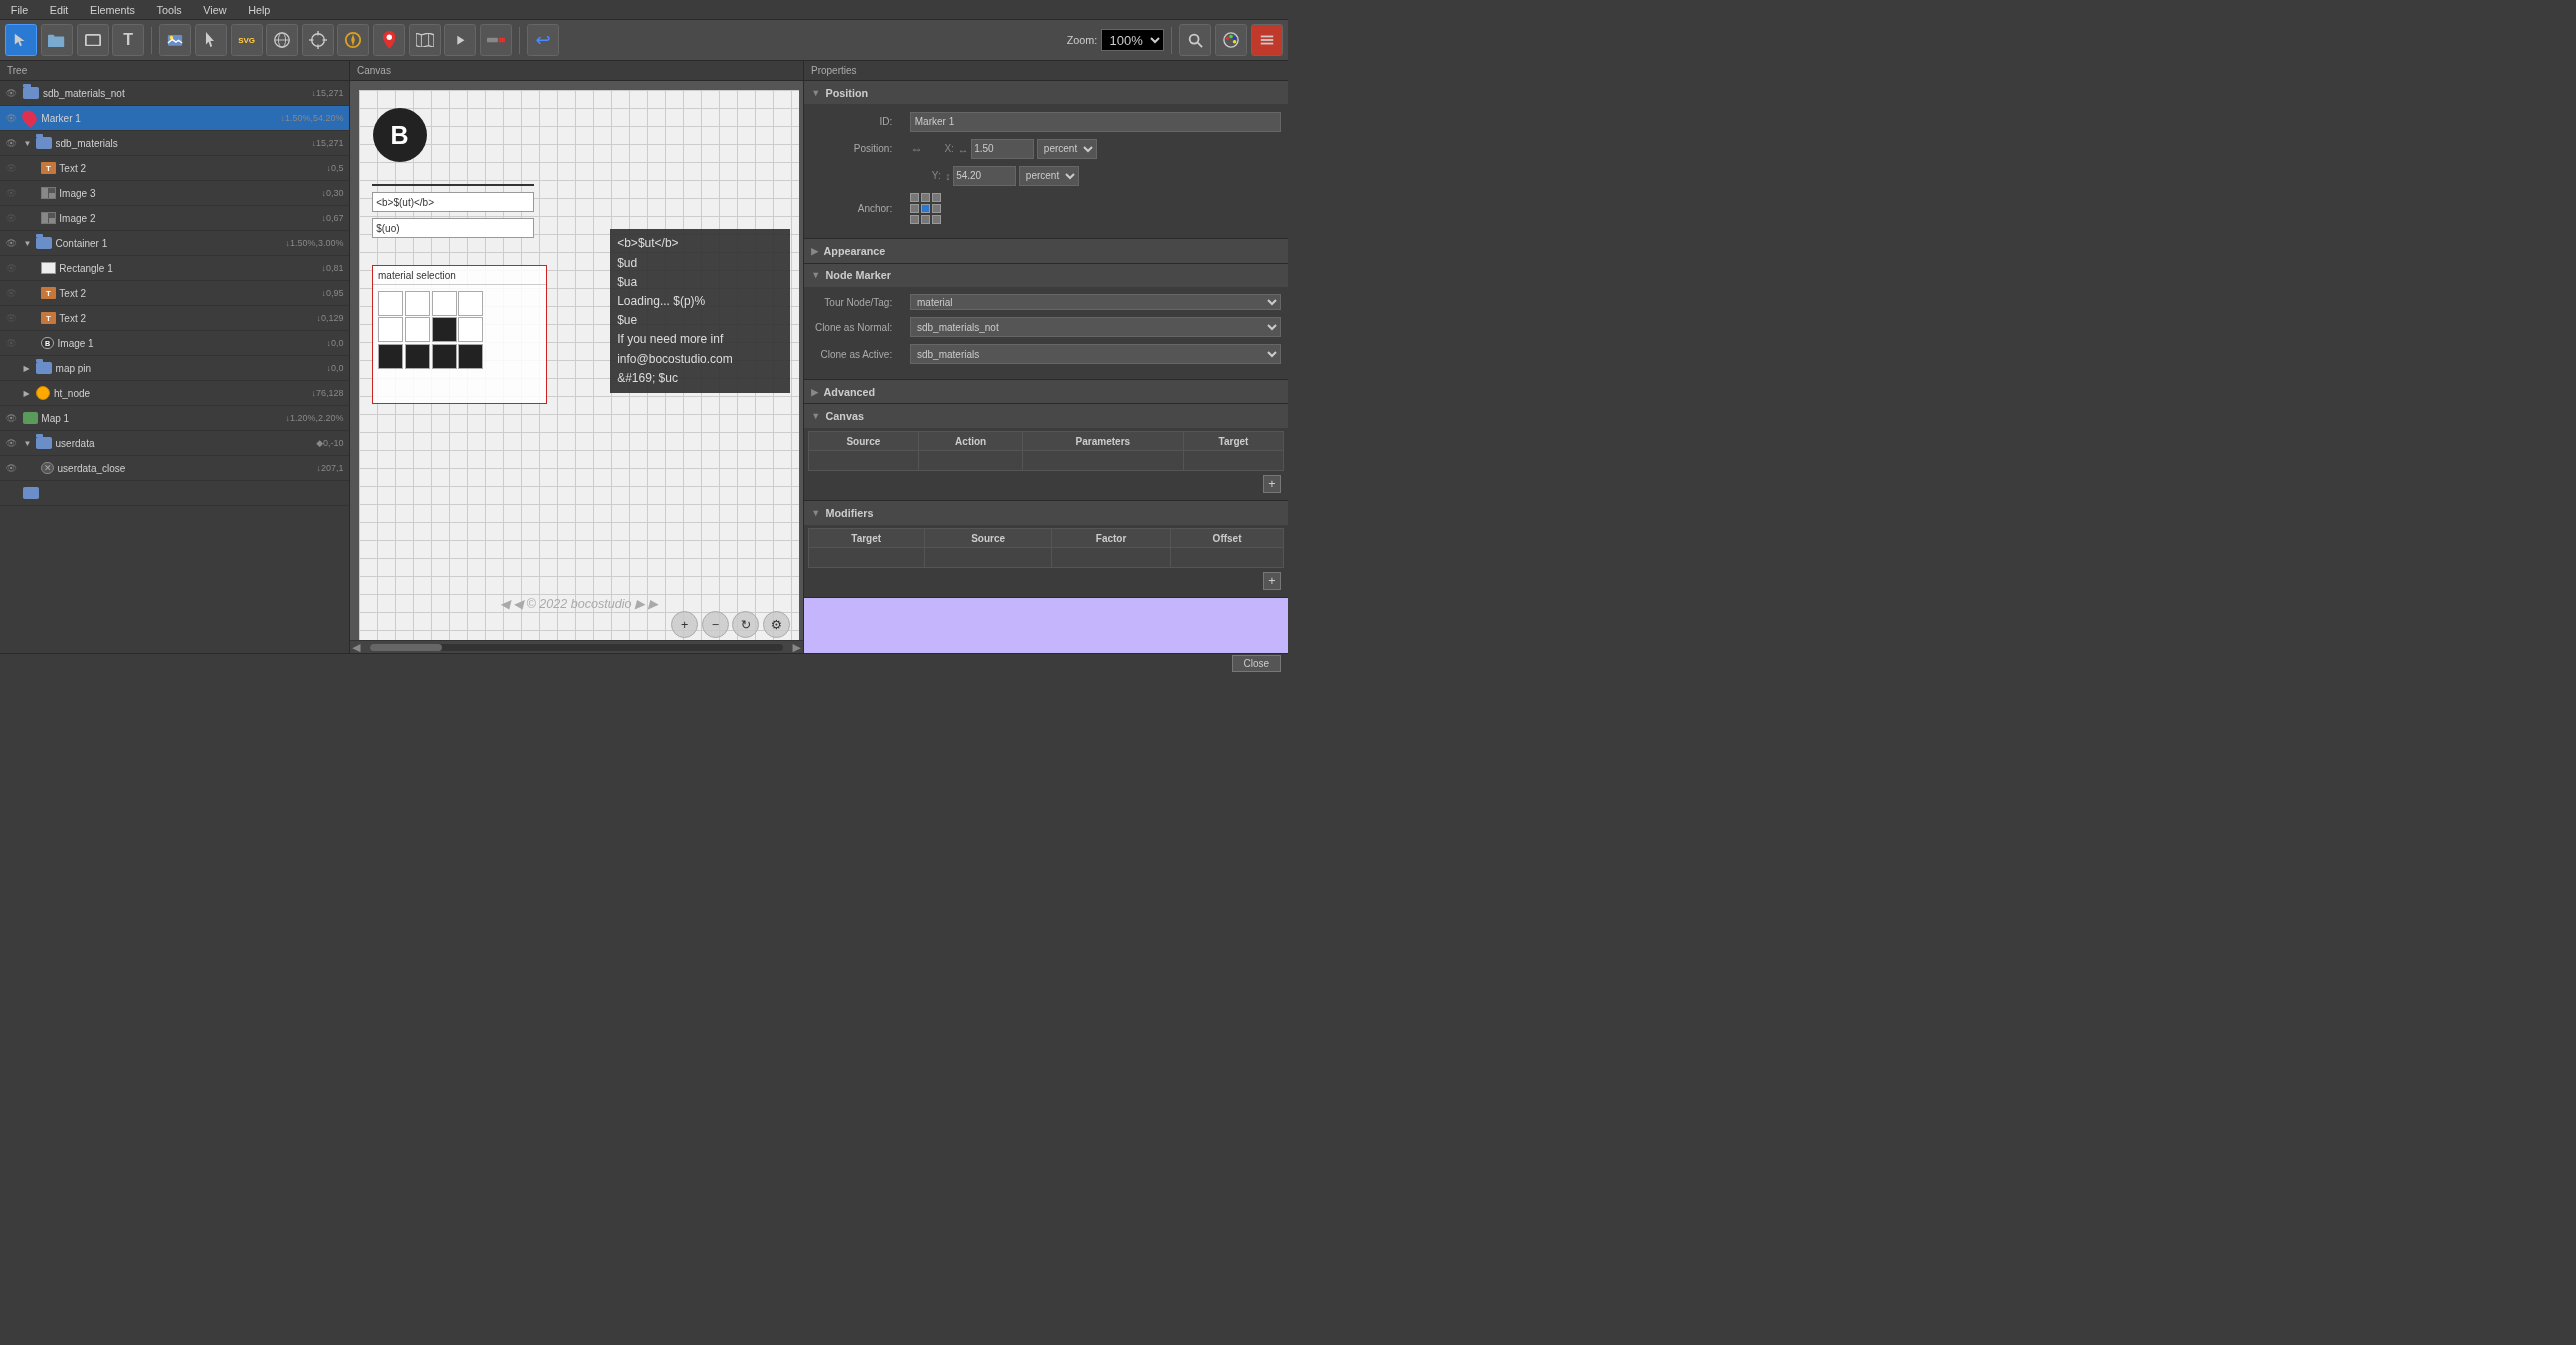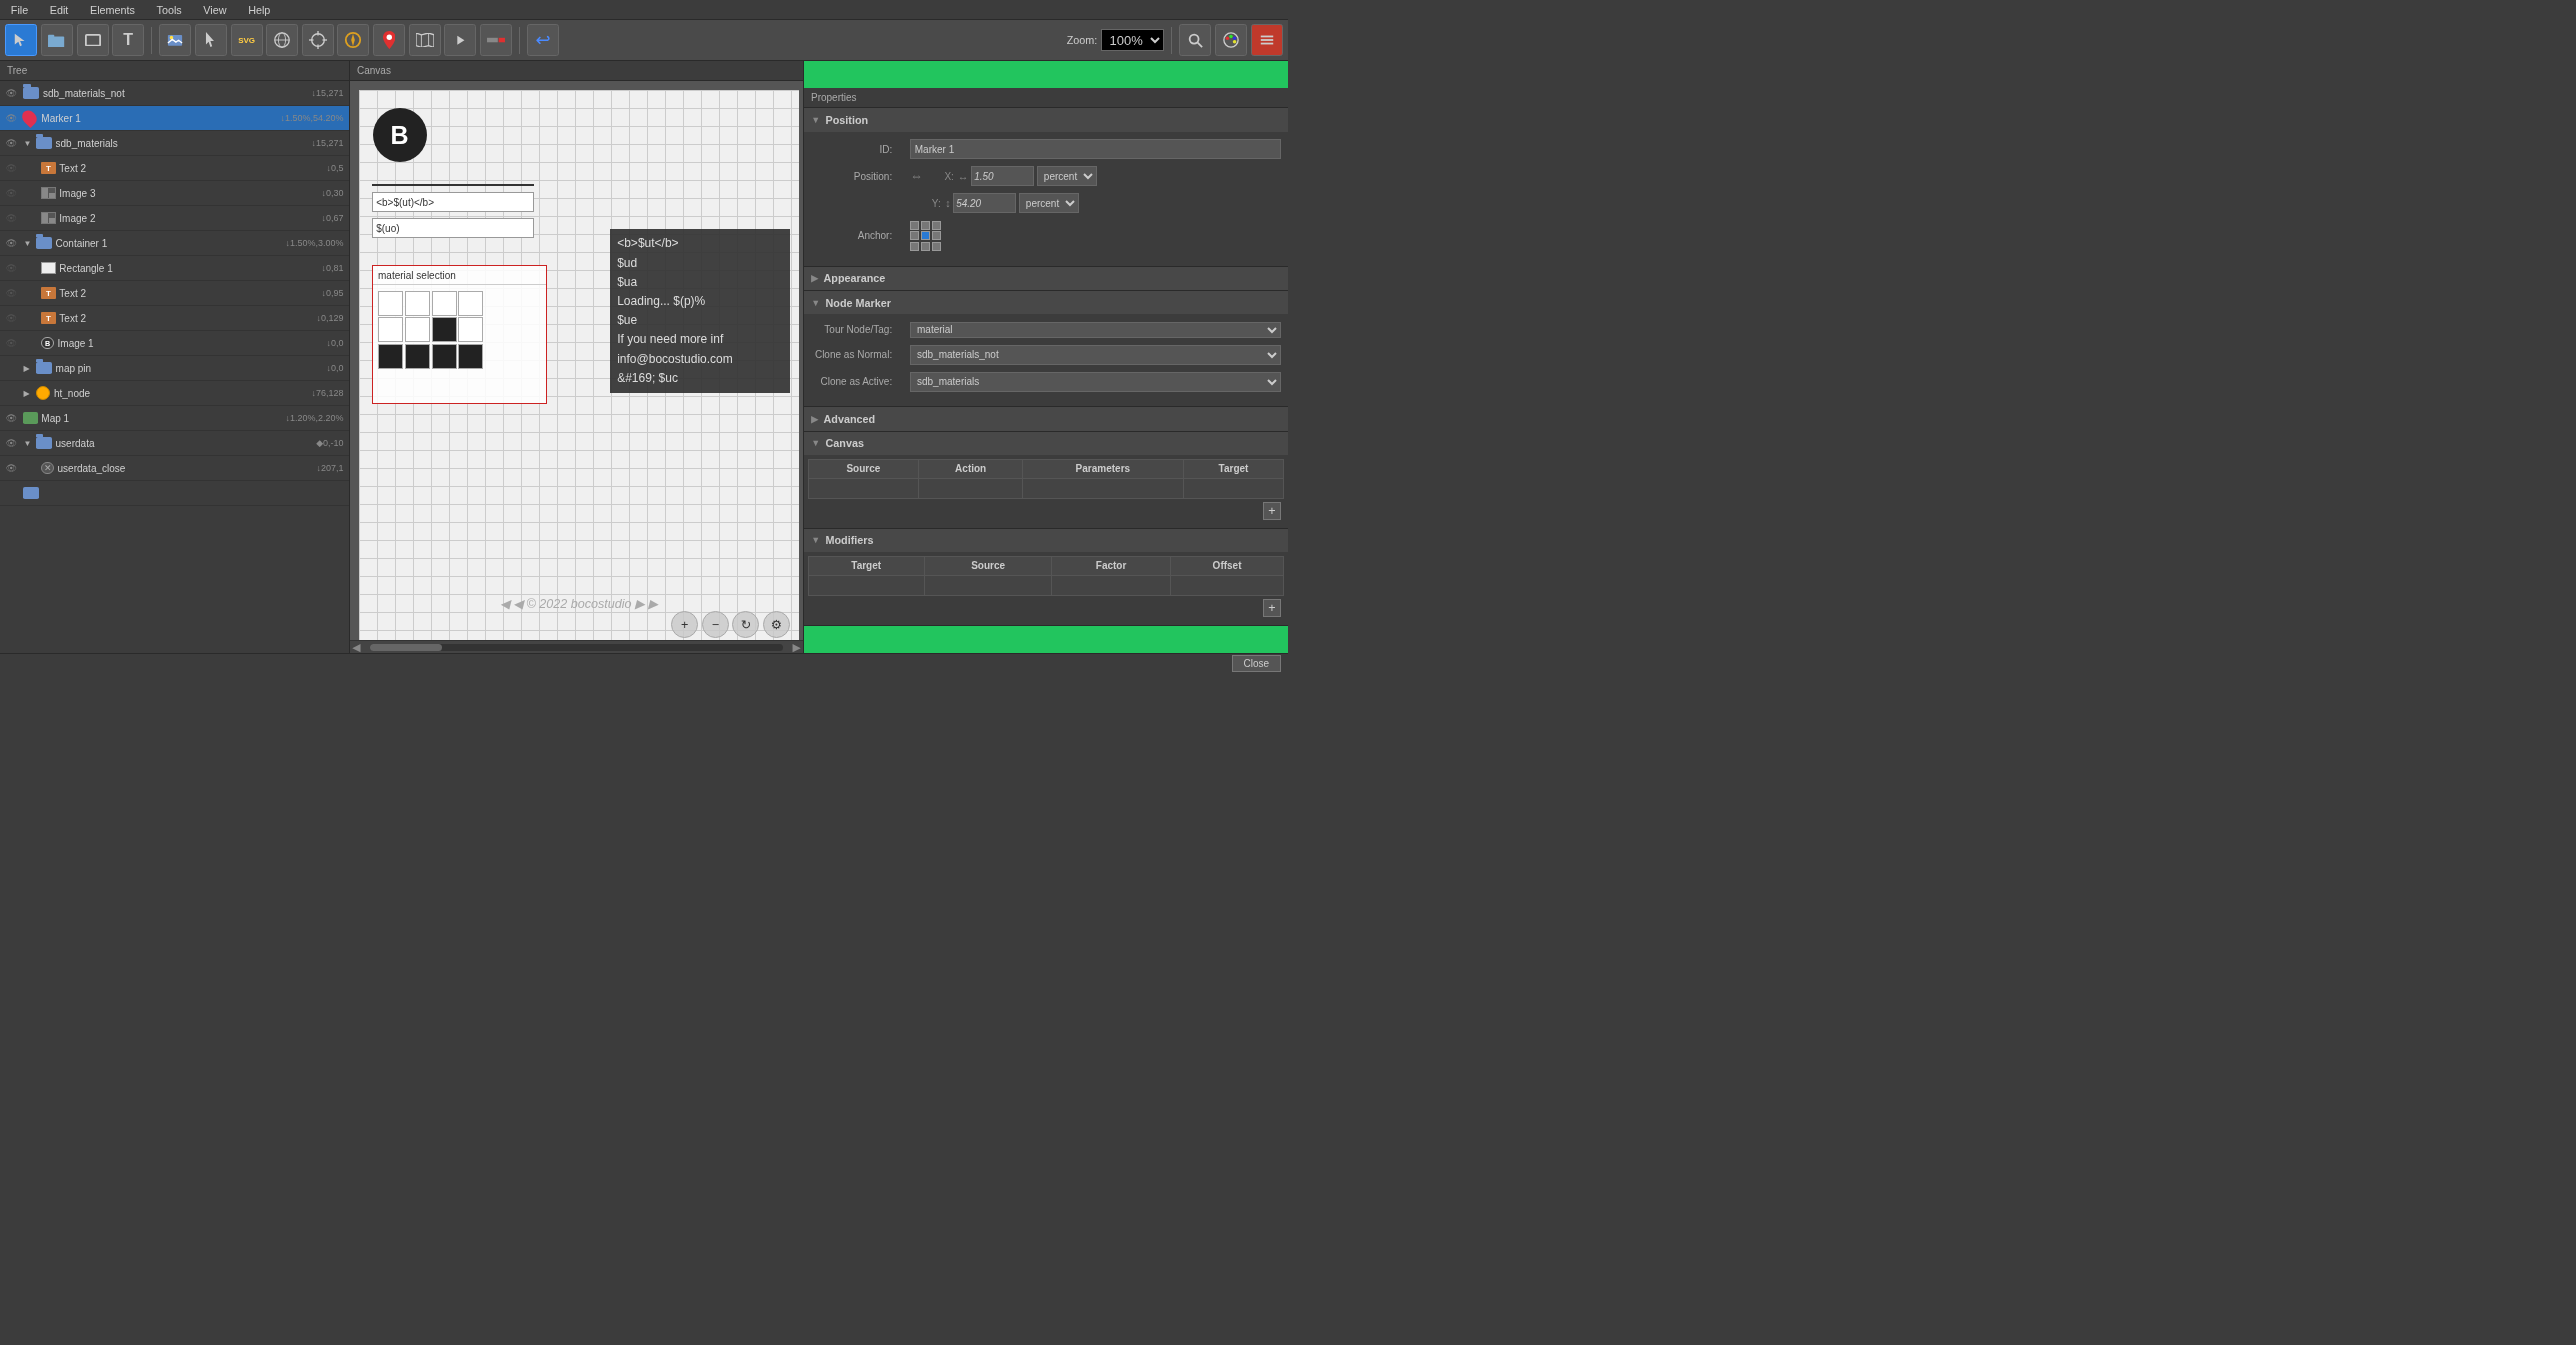--- a/index.html
+++ b/index.html
@@ -400,26 +400,25 @@
       left: 50%;
       transform: translateX(-50%);
       color: #aaa;
       font-size: 12.6px;
       font-style: italic;
     }
 
     
     .props-panel {
       width: 485px;
-      background: #22c55e;
+      background: #c4b5fd;
       border-left: 0.9px solid #2a2a2a;
       display: flex;
       flex-direction: column;
       overflow-y: auto;
-      justify-content: center;
     }
     .prop-section {
       border-bottom: 0.9px solid #2a2a2a;
     }
     .prop-section-header {
       height: 23.4px;
       background: #484848;
       display: flex;
       align-items: center;
       padding: 0 7.2px;
@@ -478,21 +477,20 @@
       width: 10.8px;
     }
     .num-input {
       width: 63px;
       height: 20px;
       background: #555;
       border: 0.9px solid #666;
       color: #ccc;
       padding: 0 1.8px;
       font-size: 10px;
-      font-style: italic;
     }
     .anchor-grid {
       display: grid;
       grid-template-columns: repeat(3, 9px);
       gap: 1.8px;
     }
     .anchor-cell {
       width: 9px;
       height: 9px;
       background: #777;

